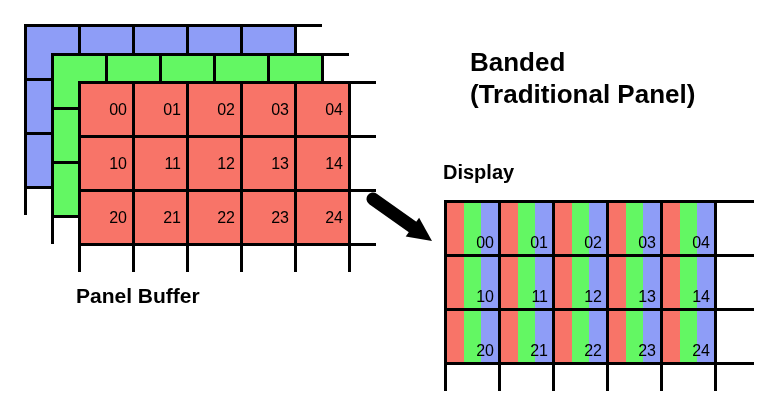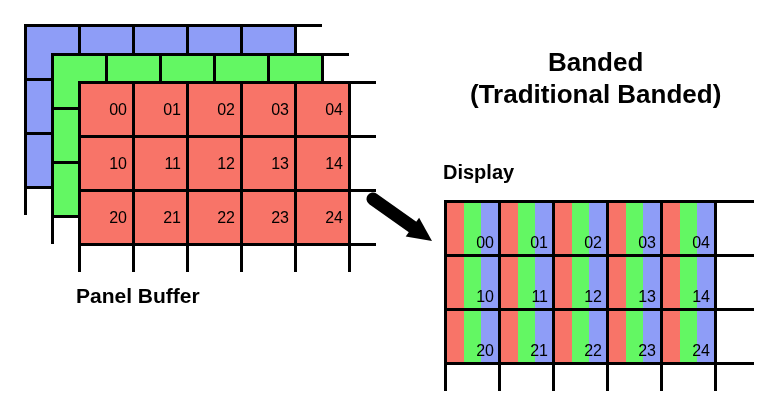--- a/index.html
+++ b/index.html
@@ -33,21 +33,21 @@
   .disp .th{width:40px;}
 
   
   .blue-wrap{left:24px;top:24px;}
   .green-wrap{left:51px;top:53px;}
   .red-wrap{left:78px;top:81px;}
   .disp{left:444px;top:200px;}
 
   
   .fb-label{position:absolute;left:76px;top:284px;font-size:21px;font-weight:bold;color:#000;}
-  .main-title{position:absolute;left:470px;top:46px;font-size:26px;font-weight:bold;line-height:32px;color:#000;text-align:center;}
+  .main-title{position:absolute;left:470px;top:46px;font-size:26px;font-weight:bold;line-height:32px;color:#000;}
   .display-label{position:absolute;left:443px;top:161px;font-size:20px;font-weight:bold;color:#000;}
 
   .arrow-svg{position:absolute;left:360px;top:190px;}
 </style>
 </head>
 <body>
 
 <div class="canvas">
 
   <div class="plane-wrap blue-wrap">
@@ -105,21 +105,21 @@
     <i class="tv" style="left:108px"></i>
     <i class="tv" style="left:162px"></i>
     <i class="tv" style="left:216px"></i>
     <i class="tv" style="left:270px"></i>
   </div>
 
   <div class="fb-label">Panel Buffer</div>
 
   <div class="main-title">
     <div>Banded</div>
-    <div>(Traditional Banded)</div>
+    <div>(Traditional Panel)</div>
   </div>
 
   <svg class="arrow-svg" width="80" height="58" viewBox="0 0 80 58">
     <line x1="13" y1="9" x2="54" y2="38" stroke="#000" stroke-width="13" stroke-linecap="round"></line>
     <polygon points="72,51 45.7,46.5 59.1,27.7" fill="#000"></polygon>
   </svg>
 
   <div class="display-label">Display</div>
 
   <div class="plane-wrap disp">

